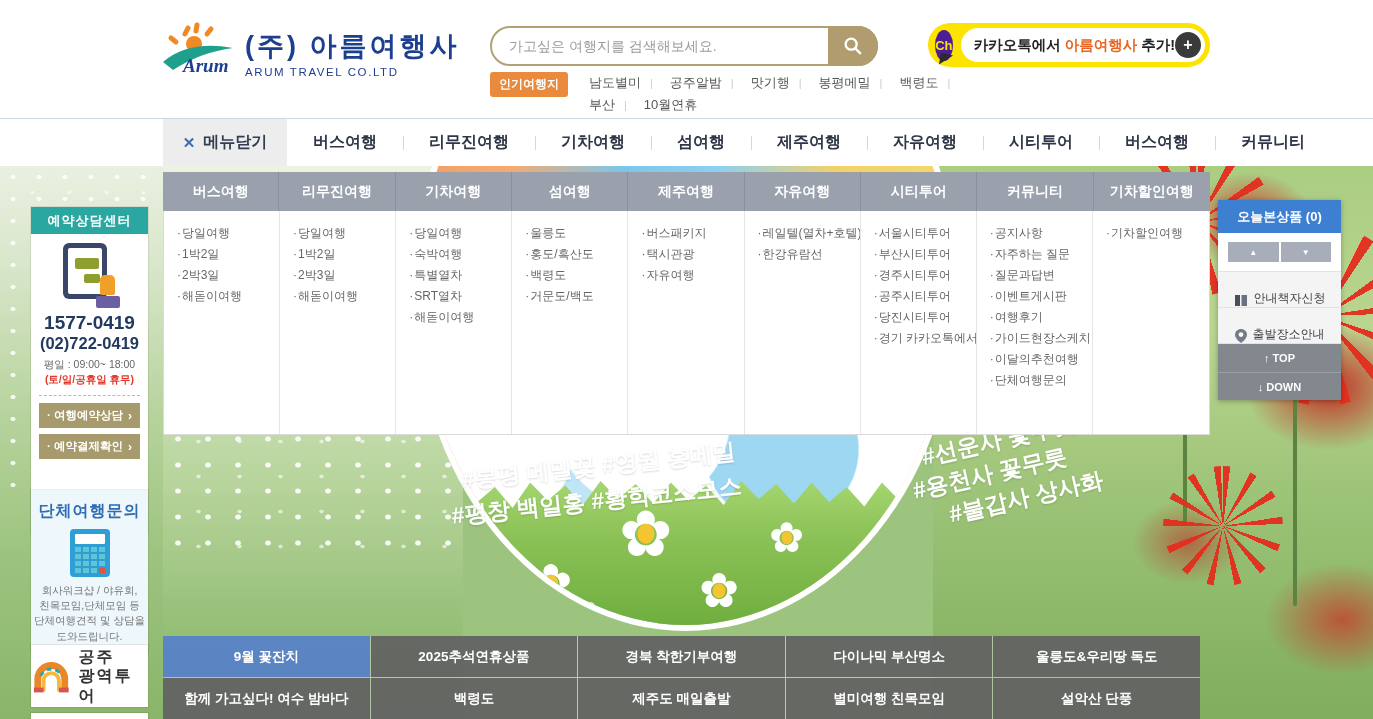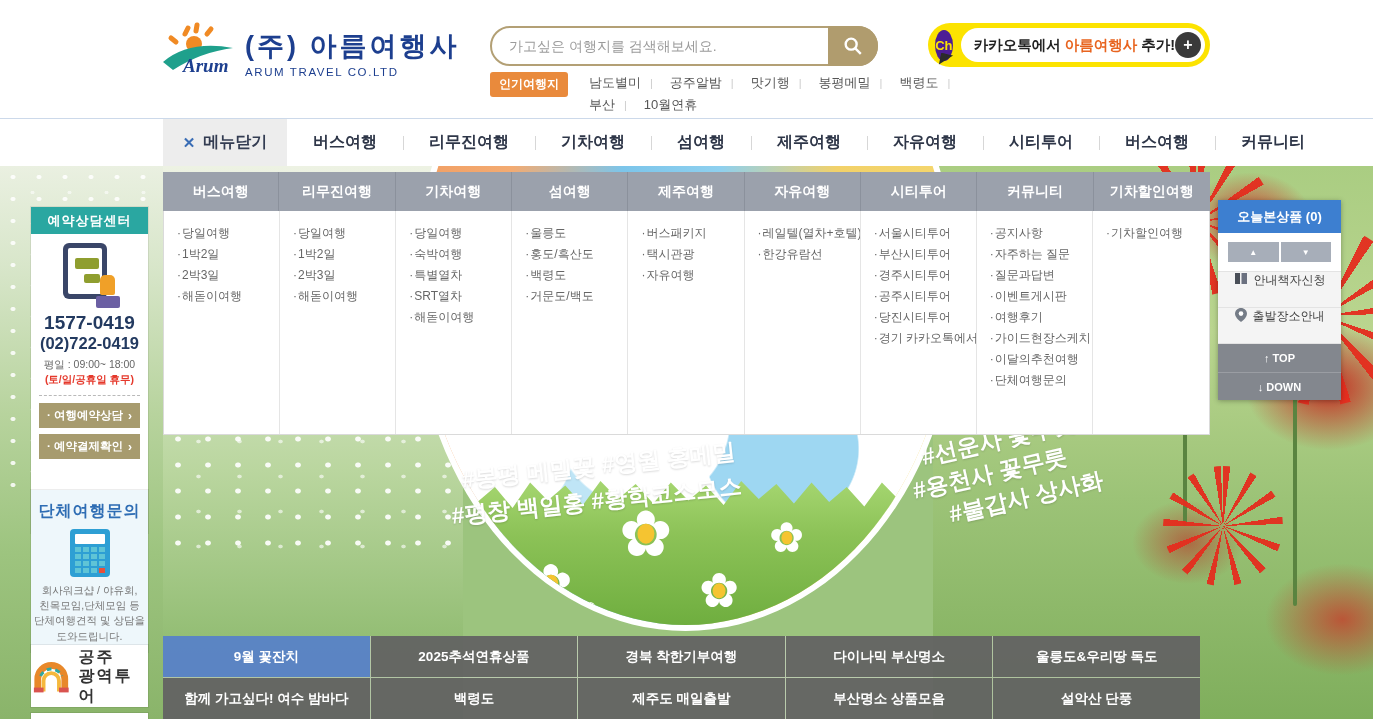--- a/index.html
+++ b/index.html
@@ -135,21 +135,21 @@
   .mm-col:last-child { border-right:none; }
   .mm-col ul { list-style:none; }
   .mm-item { font-size:12px; color:#666; line-height:21px; cursor:pointer; white-space:nowrap; }
   .mm-item::before { content:"·"; margin-right:1px; }
 
   
   .quick { position:absolute; left:1218px; top:34px; width:123px; z-index:6; box-shadow:0 1px 5px rgba(0,0,0,.3); }
   .q-head { height:33px; background:#3d7fd0; color:#fff; font-size:13px; font-weight:bold; display:flex; align-items:center; justify-content:center; }
   .q-arrows { background:#fff; padding:9px 10px; display:flex; gap:2px; border-bottom:1px solid #e3e3e3; }
   .q-arrow { flex:1; height:20px; background:#a7aeb9; color:#fff; font-size:8px; display:flex; align-items:center; justify-content:center; border:none; cursor:pointer; }
-  .q-row { height:36px; background:#f4f4f4; border-bottom:1px solid #e3e3e3; display:flex; align-items:flex-start; justify-content:center; gap:6px; font-size:12px; color:#444; cursor:pointer; white-space:nowrap; }
+  .q-row { height:36px; background:#f4f4f4; border-bottom:1px solid #e3e3e3; display:flex; align-items:flex-end; justify-content:center; gap:6px; font-size:12px; color:#444; cursor:pointer; white-space:nowrap; }
   .q-top,.q-down { height:28px; background:#83878e; color:#fff; font-size:11px; font-weight:bold; display:flex; align-items:center; justify-content:center; cursor:pointer; }
   .q-down { border-top:1px solid #9a9da3; }
 
   
   .bottom-grid { position:absolute; left:163px; top:470px; width:1037px; height:83px; display:grid; grid-template-columns:repeat(5,1fr); grid-auto-rows:41px; gap:1px; background:rgba(210,210,210,.55); z-index:4; }
   .bg-cell { display:flex; align-items:center; justify-content:center; background:rgba(90,90,90,.88); color:#fff; font-size:13.5px; font-weight:bold; cursor:pointer; white-space:nowrap; }
   .bottom-grid > div:nth-of-type(1) { background:rgba(88,130,196,.97); }
 </style>
 </head>
 <body>
@@ -457,17 +457,17 @@
   <div class="bottom-grid">
 
   <div class="bg-cell">9월 꽃잔치</div>
       <div class="bg-cell">2025추석연휴상품</div>
       <div class="bg-cell">경북 착한기부여행</div>
       <div class="bg-cell">다이나믹 부산명소</div>
       <div class="bg-cell">울릉도&amp;우리땅 독도</div>
       <div class="bg-cell">함께 가고싶다! 여수 밤바다</div>
       <div class="bg-cell">백령도</div>
       <div class="bg-cell">제주도 매일출발</div>
-      <div class="bg-cell">부산명소 상품모음</div>
+      <div class="bg-cell">별미여행 친목모임</div>
       <div class="bg-cell">설악산 단풍</div>
     </div>
 
 </div>
 
 </body></html>

